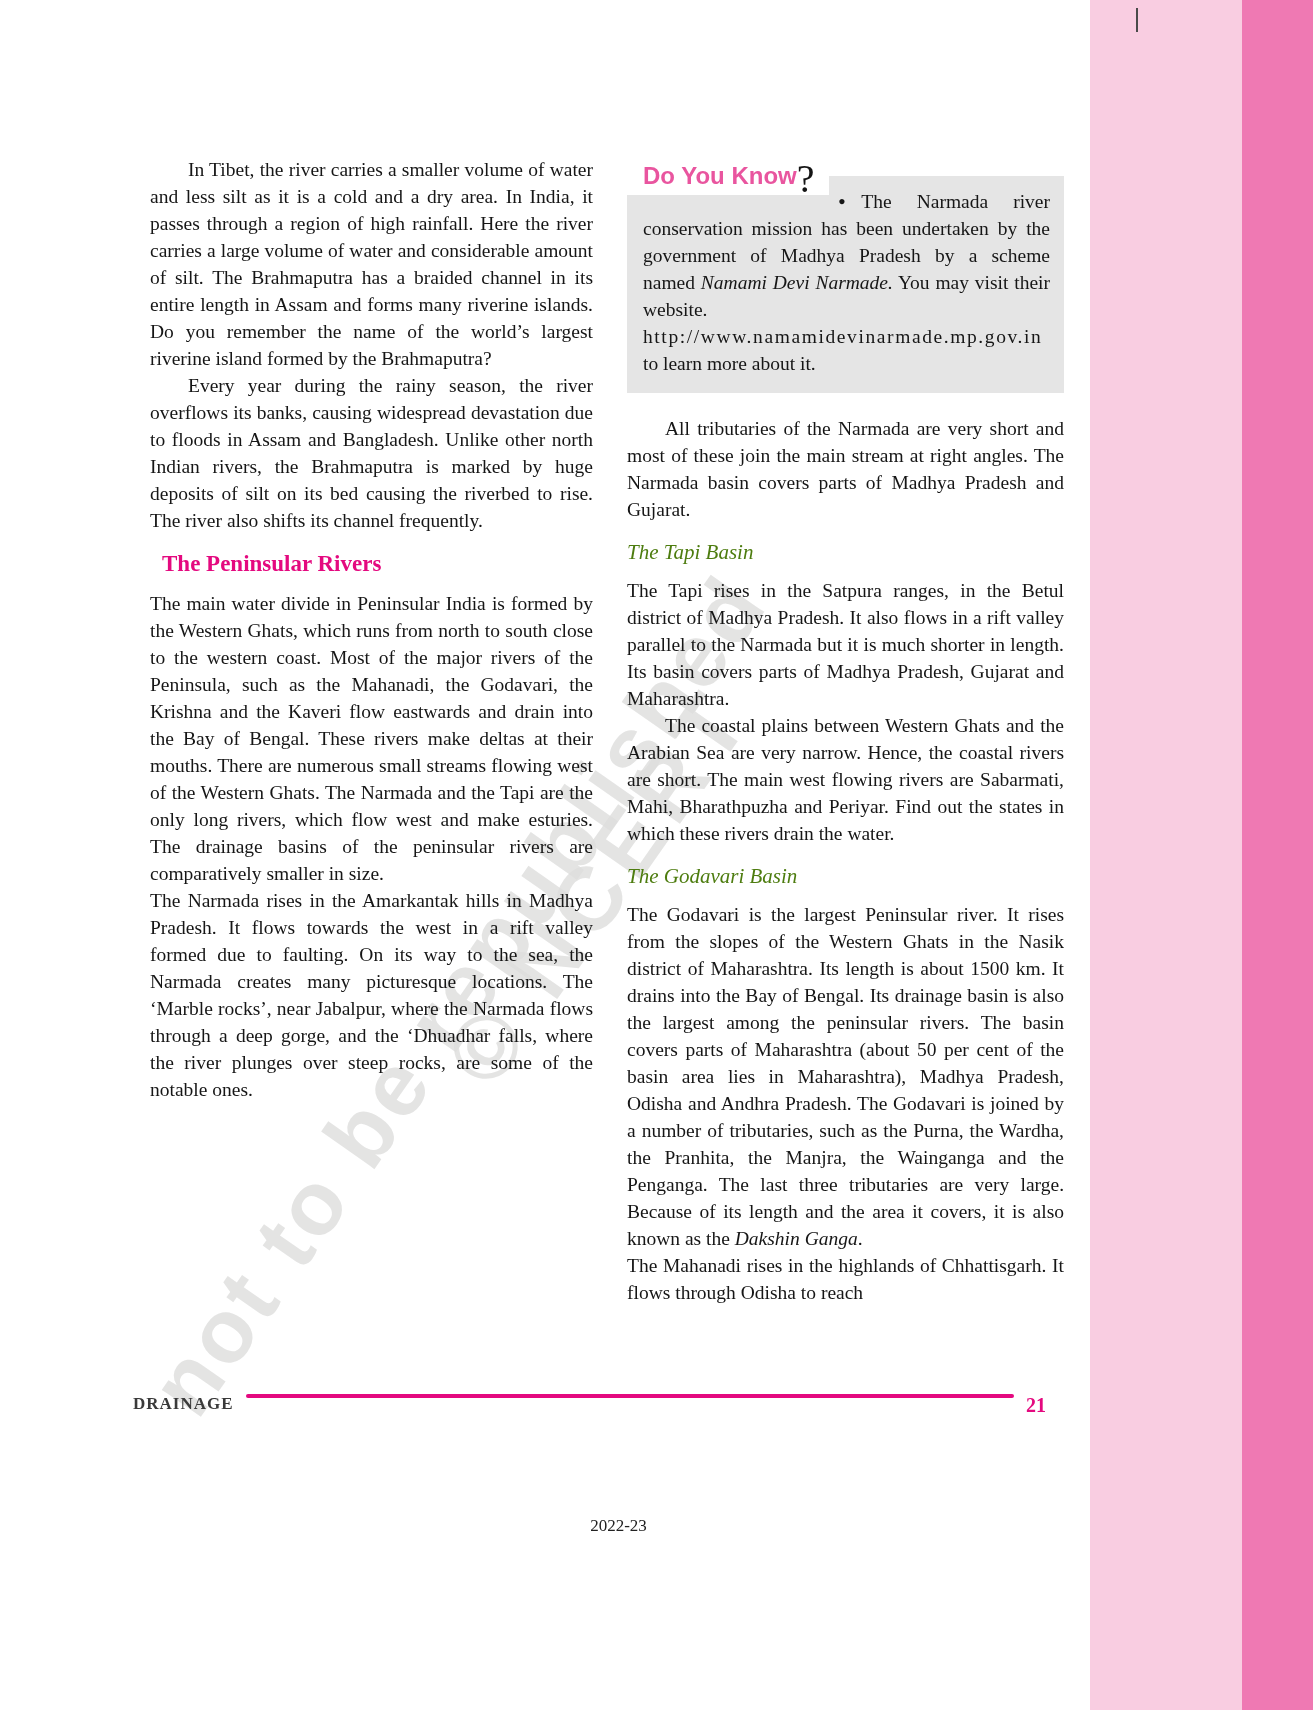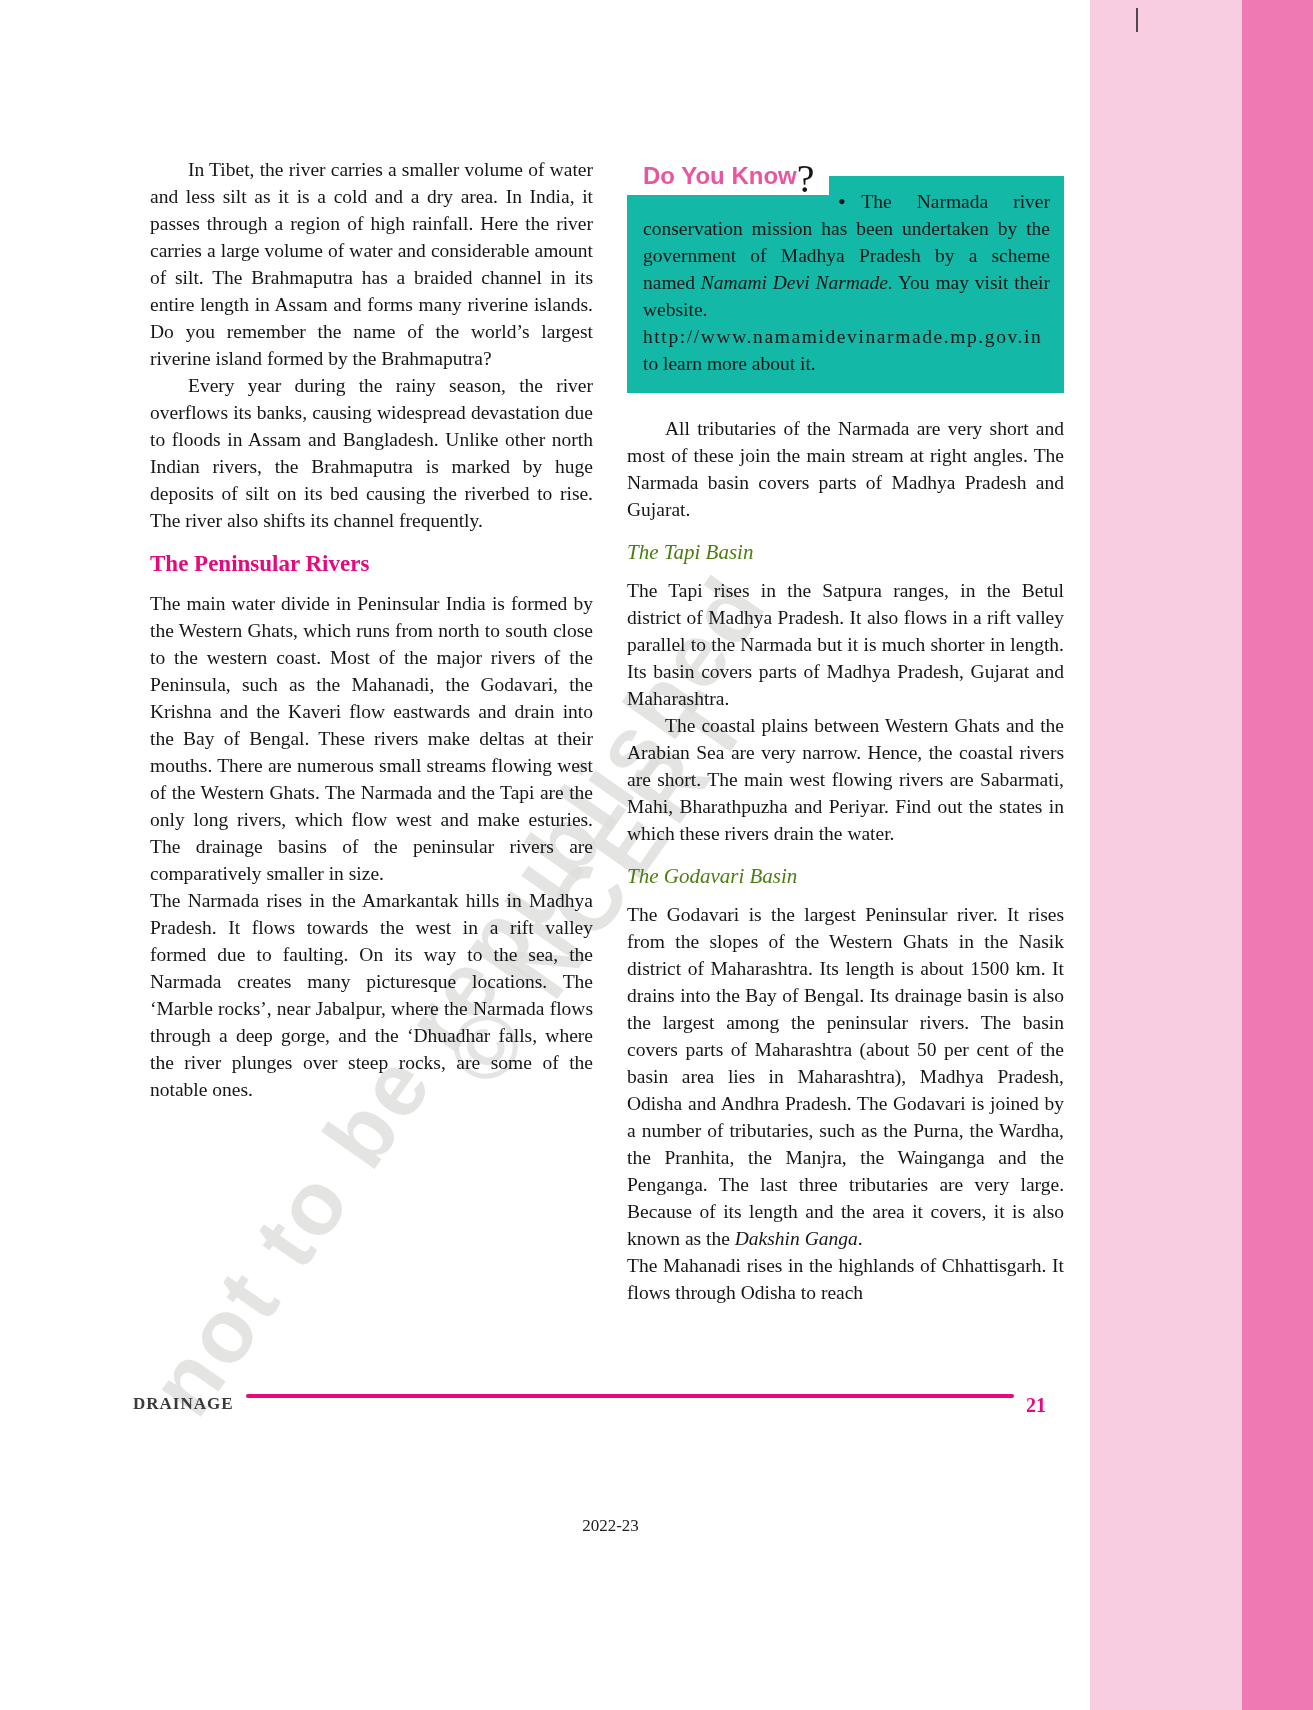--- a/index.html
+++ b/index.html
@@ -36,34 +36,34 @@
   .col-left  { left:150px; width:443px; }
   .col-right { left:627px; width:437px; }
 
   p { margin:0; }
   p.indent { text-indent:38px; }
 
   h2.section-heading {
     color:#e4097f;
     font-size:23px; line-height:26px;
     font-weight:bold;
-    margin:17px 0 13px 0;
+    margin:17px 0 13px 12px;
     text-align:left;
   }
   h3.basin-heading {
     font-style:italic; font-weight:normal;
     font-size:21px; line-height:24px;
     margin:17px 0 13px 0;
     text-align:left;
     color:#4d7c0f;
   }
 
   
   .dyk-box {
-    background:#14b8a6;
+    background:#e5e5e5;
     padding:12px 14px 16px 16px;
     margin-top:20px;
   }
   .dyk-heading {
     float:left;
     background:#ffffff;
     margin:-28px 10px 4px -16px;
     padding:2px 14px 4px 16px;
     white-space:nowrap;
   }
@@ -91,21 +91,21 @@
     display:flex; z-index:2;margin-top:12px;
   }
   .footer-label {
     font-weight:bold; font-size:17px; letter-spacing:1px;
     color:#3a3a3a;
   }
   .footer-rule { flex:1; height:4px; background:#e4097f; margin:0 12px; border-radius:2px; }
   .footer-num  { color:#e4097f; font-weight:bold; font-size:20px; }
 
   .year-code {
-    position:absolute; left:4px; top:1516px; width:1213px;
+    position:absolute; left:12px; top:1516px; width:1213px;
     text-align:center; font-size:17px; color:#222; z-index:2;
   }
 </style>
 </head>
 <body>
 
 <div class="band-light"></div>
 <div class="band-dark"></div>
 <div class="corner-tick"></div>
 

